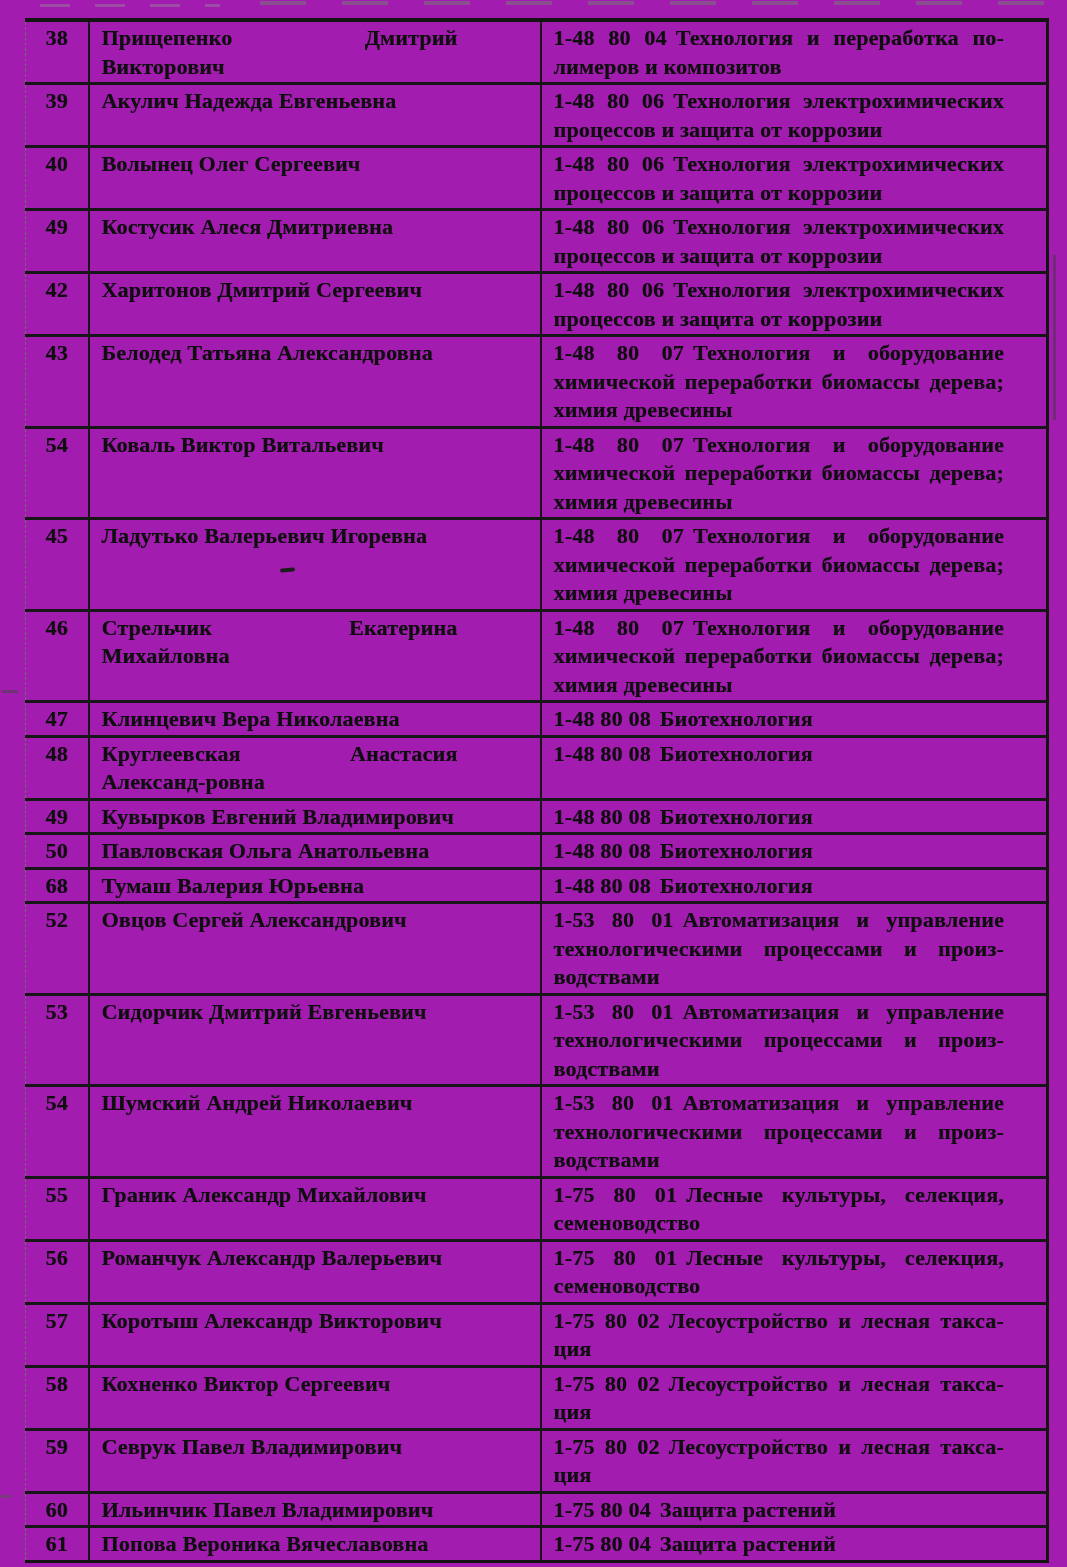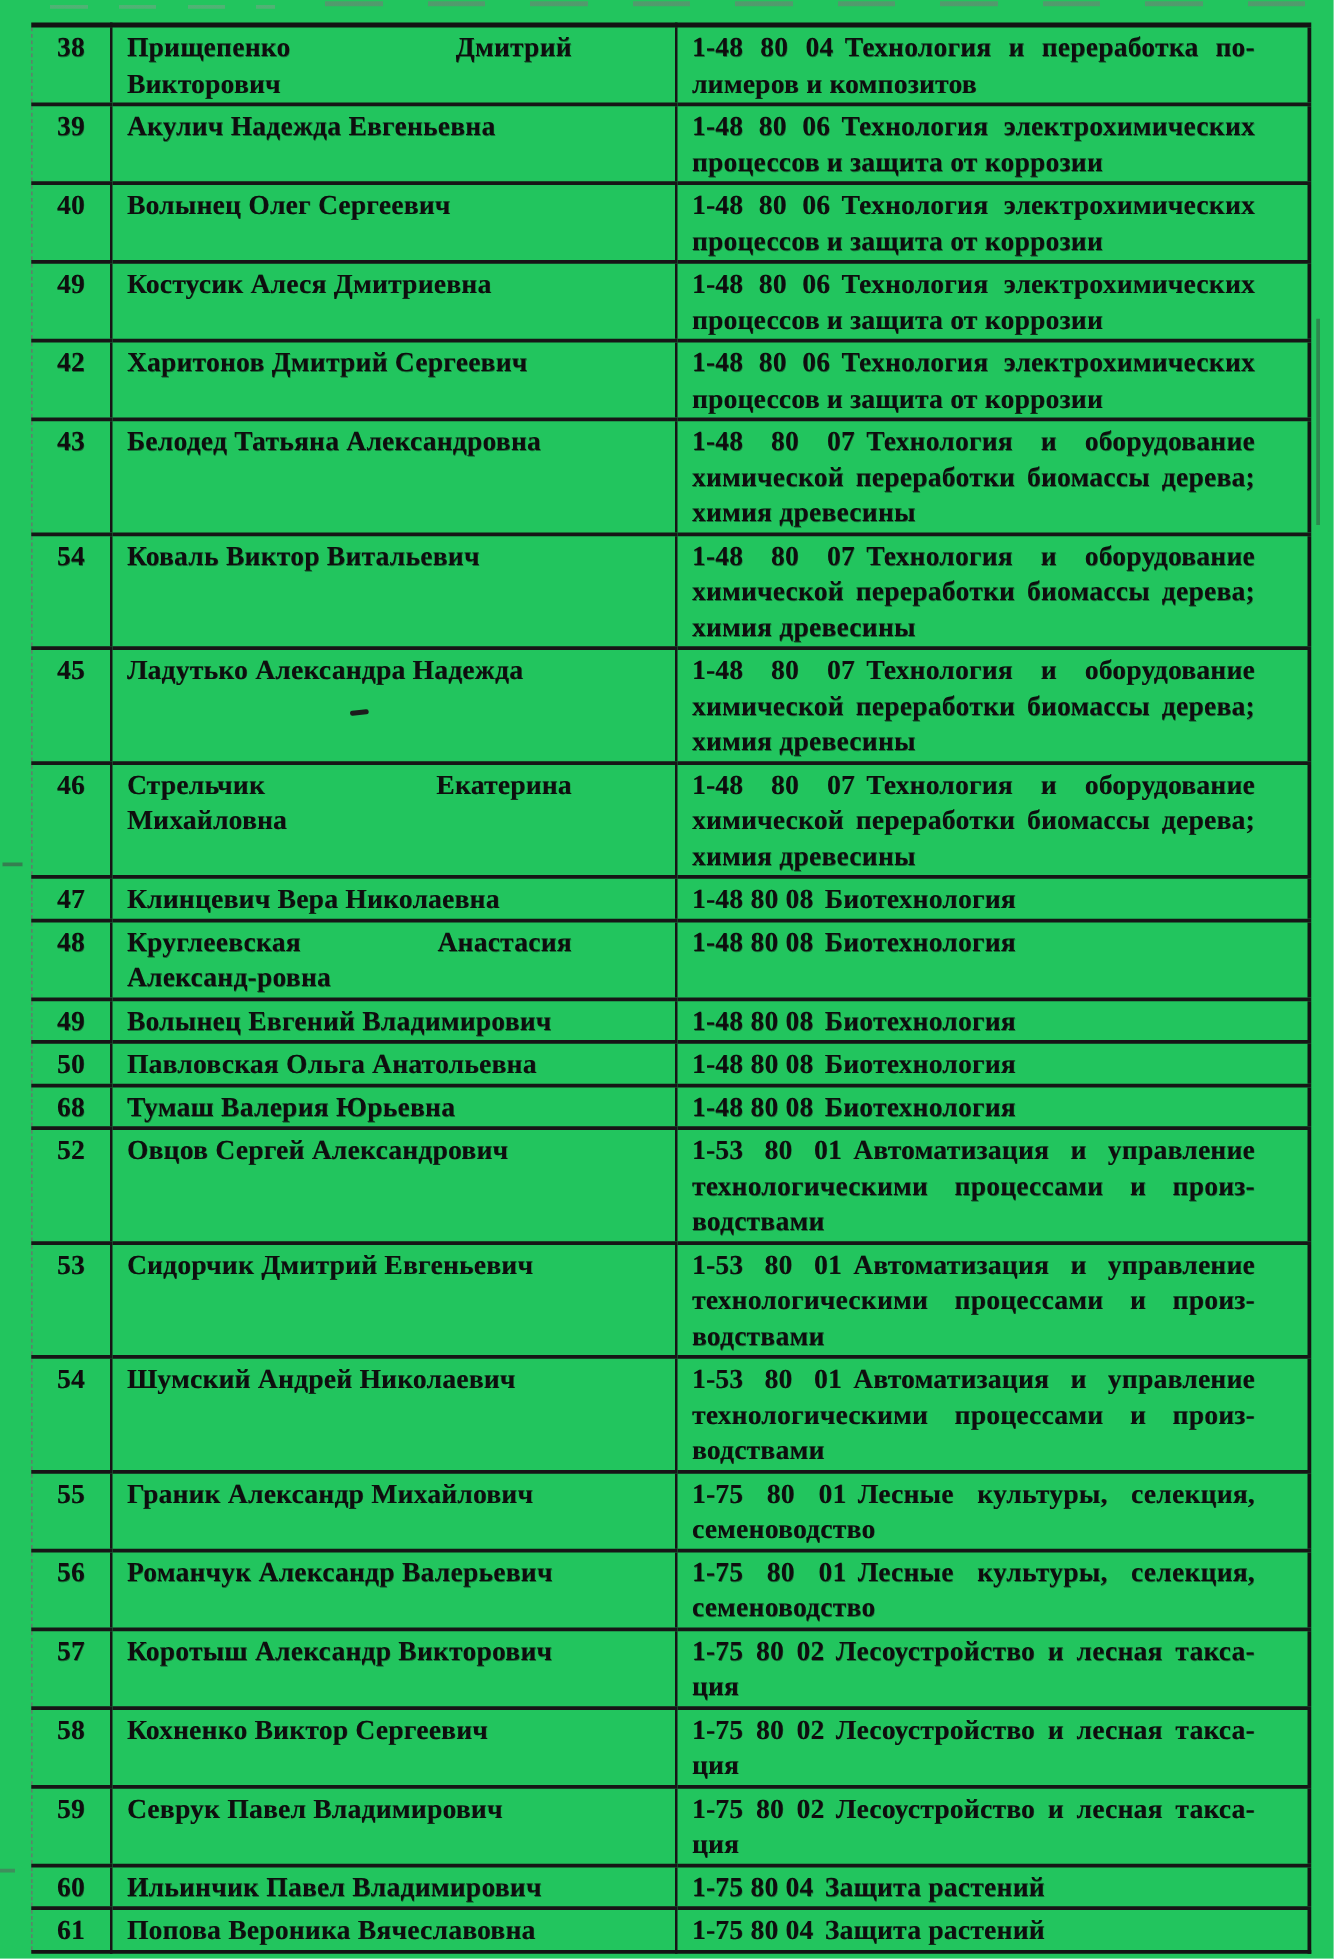--- a/index.html
+++ b/index.html
@@ -1,21 +1,21 @@
 <!DOCTYPE html>
 <html><head>
 <meta charset="utf-8">
 <style>
   html, body { margin: 0; padding: 0; background: #ffffff; }
 
   .page {
     position: relative;
     width: 1067px;
     height: 1567px;
-    background: #22c55e;
+    background: #a21caf;
     overflow: hidden;
     font-family: "Liberation Serif", "DejaVu Serif", serif;
     color: #0e0e0e;
   }
 
   table.roster {
     position: absolute;
     left: 25px;
     top: 18px;
     width: 1022px;
@@ -136,41 +136,41 @@
           <td class="c-name">Белодед Татьяна Александровна</td>
           <td class="c-spec"><span class="code">1-48 80 07</span><span>Технология и оборудование химической переработки биомассы дерева; химия древесины</span></td>
         </tr>
         <tr>
           <td class="c-num">54</td>
           <td class="c-name">Коваль Виктор Витальевич</td>
           <td class="c-spec"><span class="code">1-48 80 07</span><span>Технология и оборудование химической переработки биомассы дерева; химия древесины</span></td>
         </tr>
         <tr>
           <td class="c-num">45</td>
-          <td class="c-name">Ладутько Александра Надежда</td>
+          <td class="c-name">Ладутько Валерьевич Игоревна</td>
           <td class="c-spec"><span class="code">1-48 80 07</span><span>Технология и оборудование химической переработки биомассы дерева; химия древесины</span></td>
         </tr>
         <tr>
           <td class="c-num">46</td>
           <td class="c-name">Стрельчик Екатерина Михайловна</td>
           <td class="c-spec"><span class="code">1-48 80 07</span><span>Технология и оборудование химической переработки биомассы дерева; химия древесины</span></td>
         </tr>
         <tr>
           <td class="c-num">47</td>
           <td class="c-name">Клинцевич Вера Николаевна</td>
           <td class="c-spec"><span class="code">1-48 80 08</span><span>Биотехнология</span></td>
         </tr>
         <tr>
           <td class="c-num">48</td>
           <td class="c-name">Круглеевская Анастасия Александ-ровна</td>
           <td class="c-spec"><span class="code">1-48 80 08</span><span>Биотехнология</span></td>
         </tr>
         <tr>
           <td class="c-num">49</td>
-          <td class="c-name">Волынец Евгений Владимирович</td>
+          <td class="c-name">Кувырков Евгений Владимирович</td>
           <td class="c-spec"><span class="code">1-48 80 08</span><span>Биотехнология</span></td>
         </tr>
         <tr>
           <td class="c-num">50</td>
           <td class="c-name">Павловская Ольга Анатольевна</td>
           <td class="c-spec"><span class="code">1-48 80 08</span><span>Биотехнология</span></td>
         </tr>
         <tr>
           <td class="c-num">68</td>
           <td class="c-name">Тумаш Валерия Юрьевна</td>

